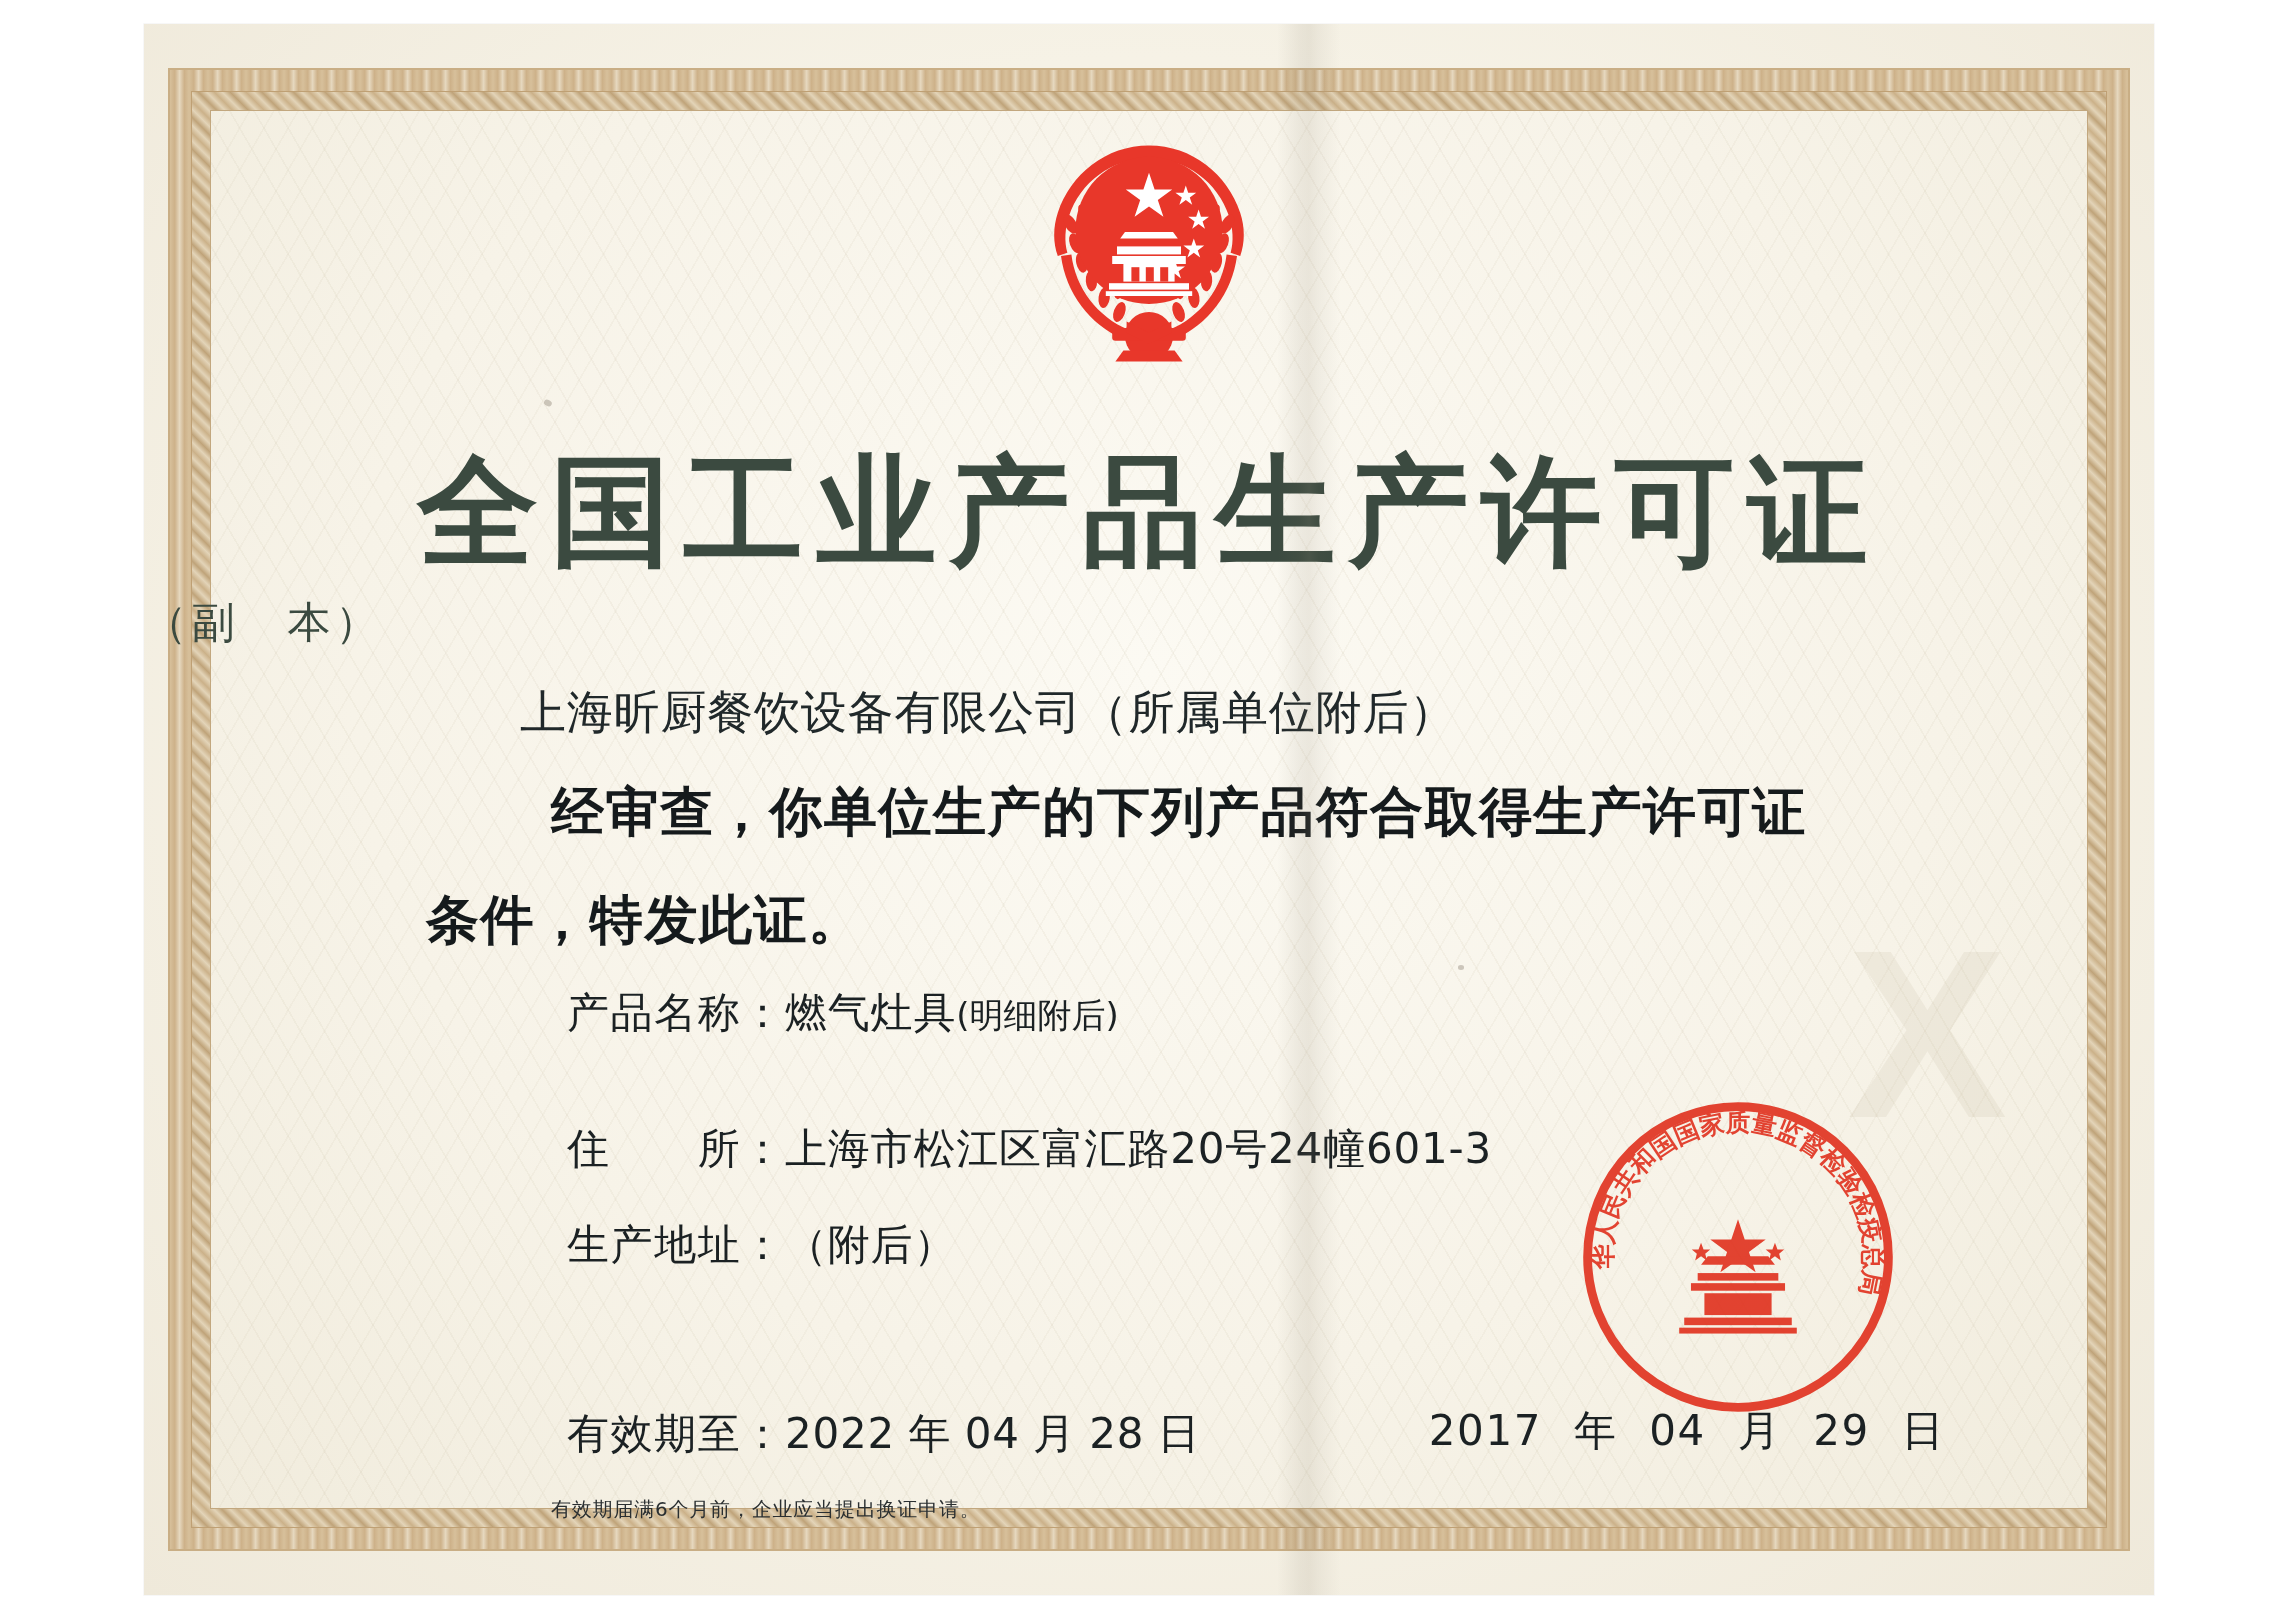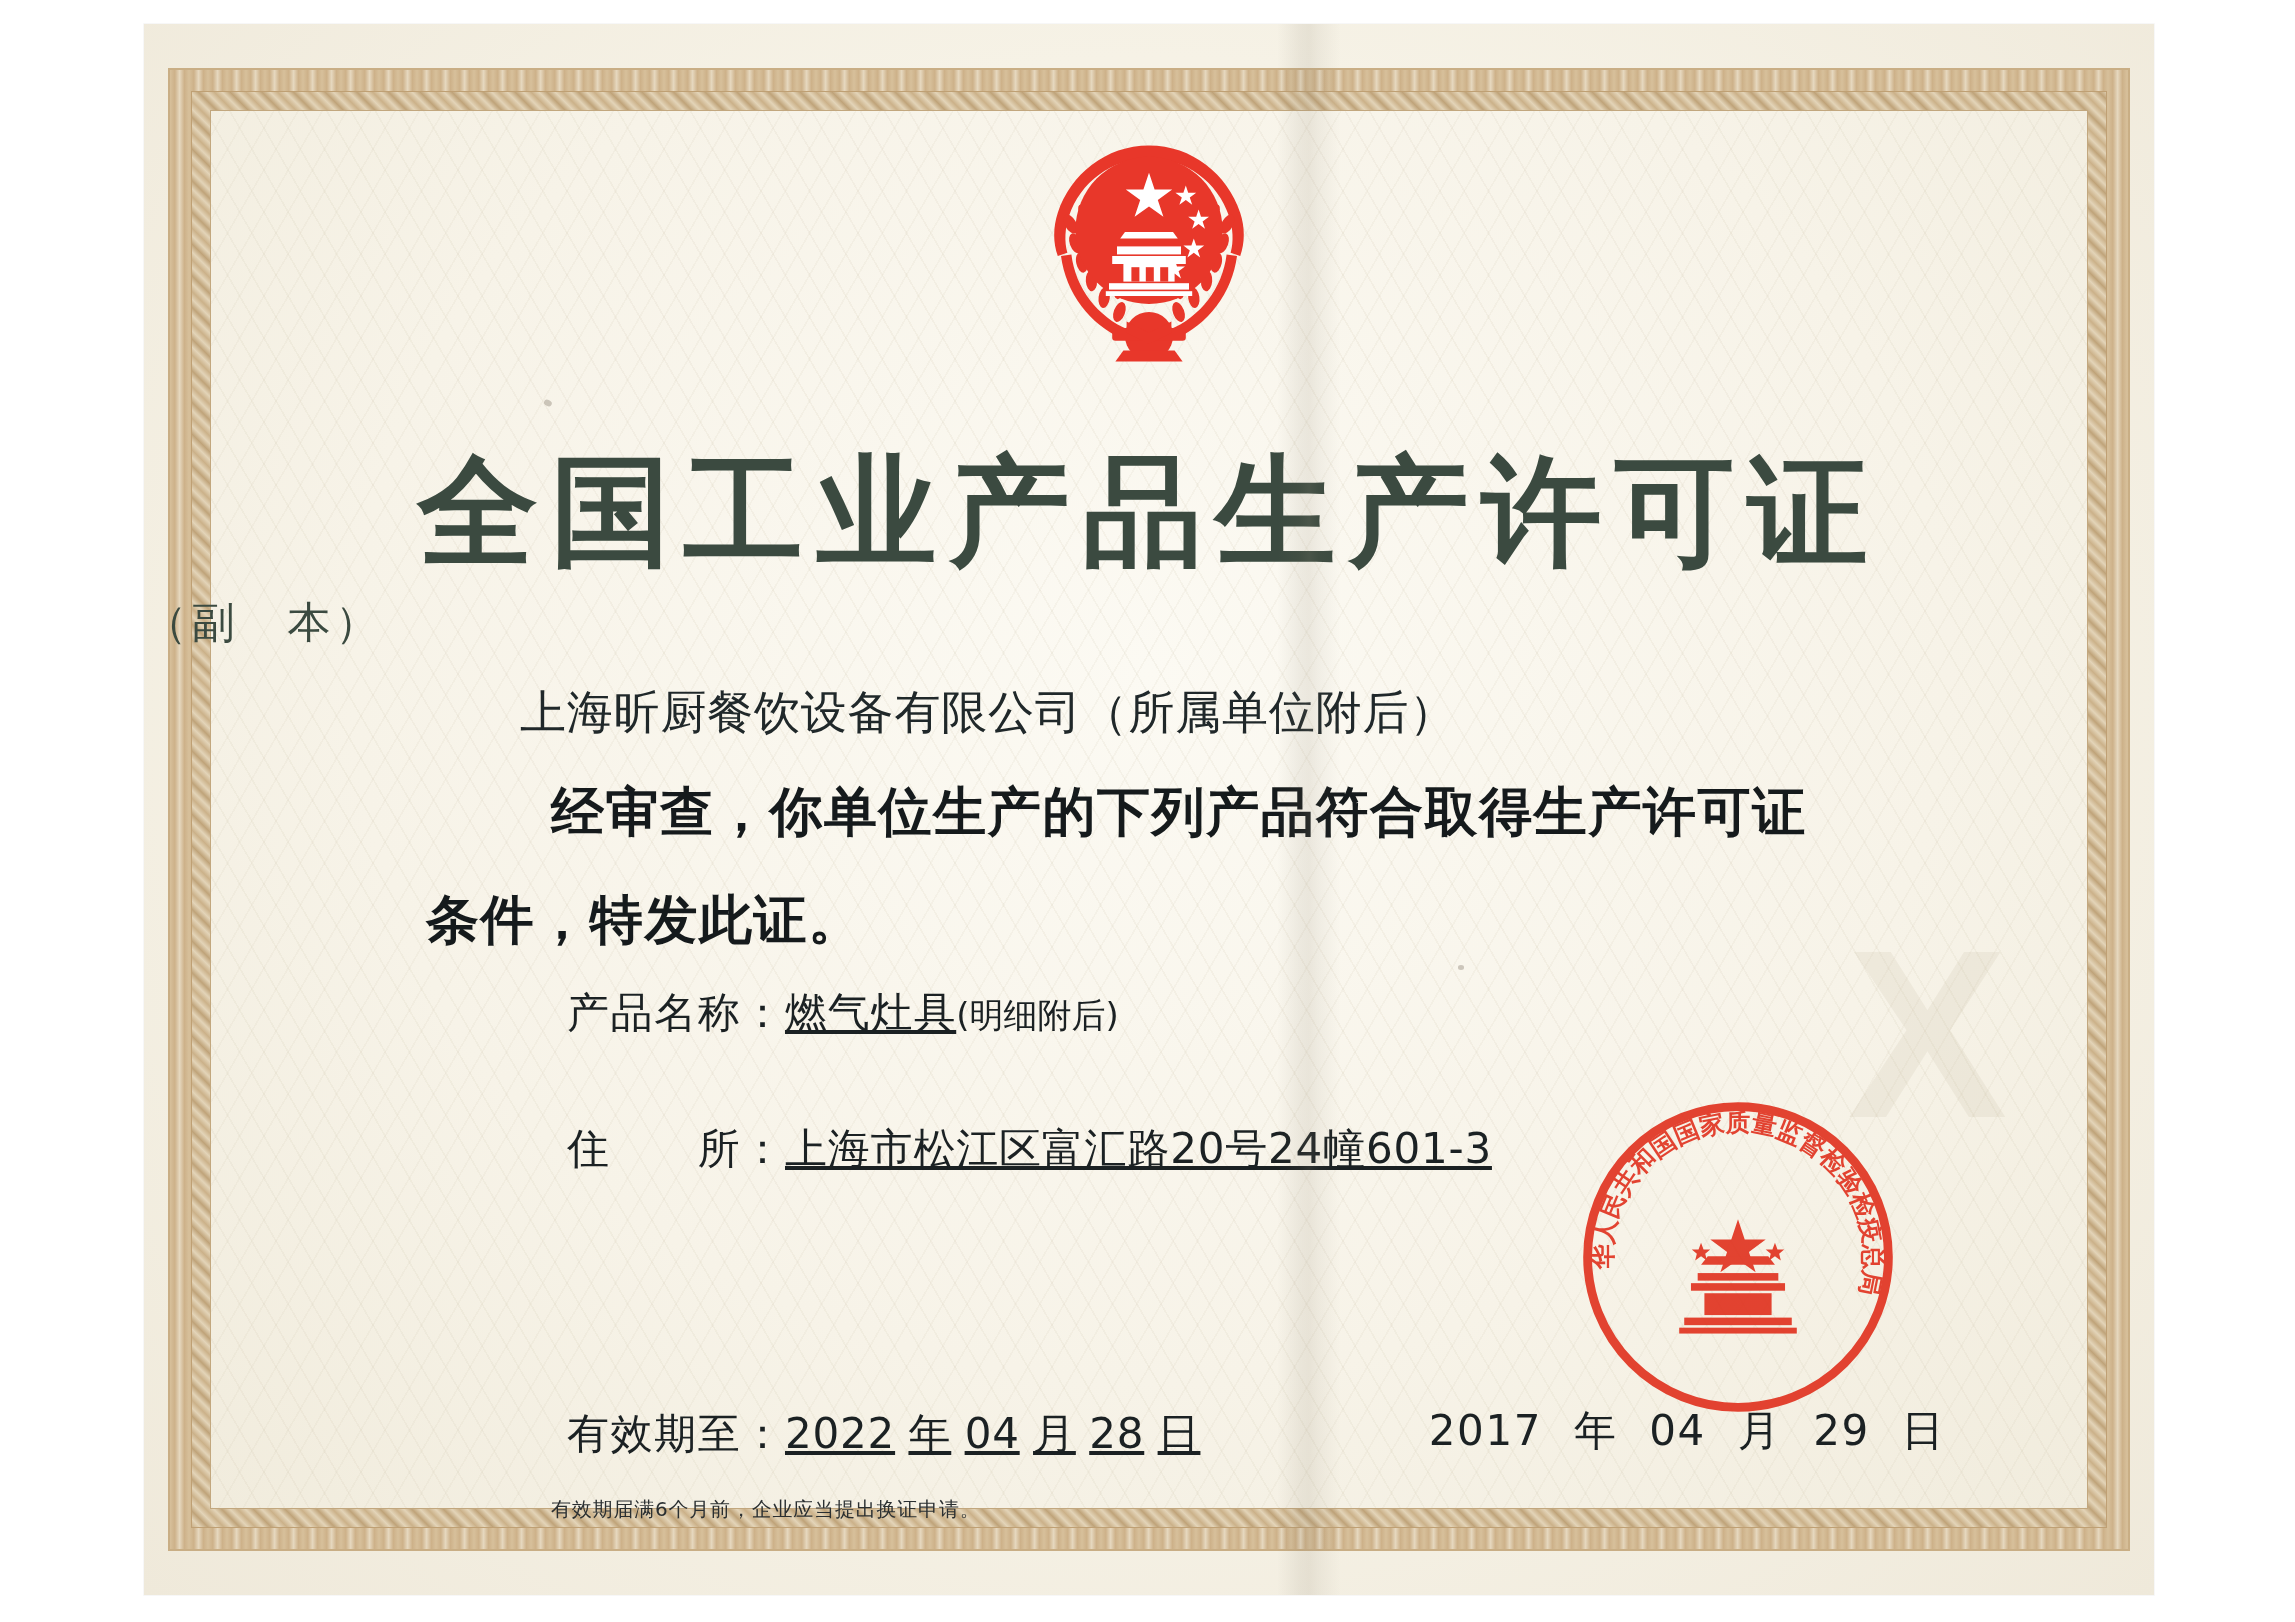--- a/index.html
+++ b/index.html
@@ -183,21 +183,20 @@
     font-size: 42px;
     color: #1b2123;
     white-space: nowrap;
   }
   .field .label {
     letter-spacing: 1.6px;
     margin-left: 16px;
   }
   .field .value {
     letter-spacing: 0.8px;
-    text-decoration: underline;
   }
   .field .value-small {
     font-size: 34px;
   }
 
   .f-product  { left: 407px; top: 961px; }
   .f-address  { left: 407px; top: 1097px; }
   .f-factory  { left: 407px; top: 1193px; }
   .f-certno   { left: 407px; top: 1290px; }
   .f-valid    { left: 407px; top: 1382px; }
@@ -347,20 +346,23 @@
       <div class="body-line body-2">条件，特发此证。</div>
 
       <div class="field f-product">
         <span class="label">产品名称：</span><span class="value">燃气灶具</span><span class="value-small">(明细附后)</span>
       </div>
 
       <div class="field f-address">
         <span class="label">住　　所：</span><span class="value">上海市松江区富汇路20号24幢601-3</span>
       </div>
 
+      <div class="field f-factory">
+        <span class="label">生产地址：</span><span class="value">（附后）</span>
+      </div>
 
 
       <div class="field f-valid">
         <span class="label">有效期至：</span><span class="value">2022</span>
         <span class="value">年</span>
         <span class="value">04</span>
         <span class="value">月</span>
         <span class="value">28</span>
         <span class="value">日</span>
       </div>

